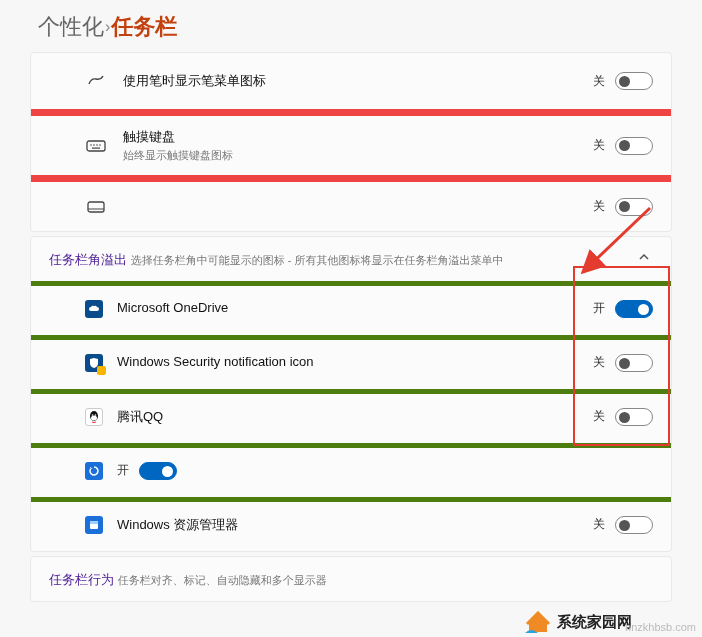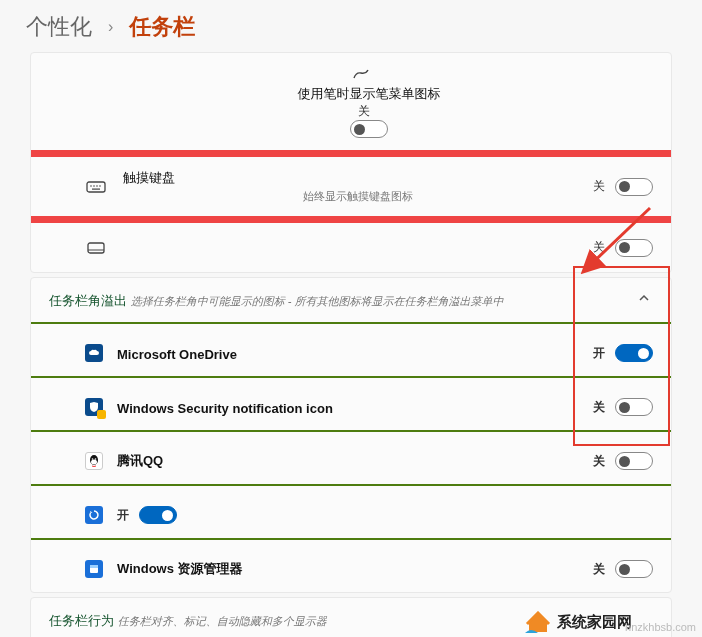--- a/index.html
+++ b/index.html
@@ -7,56 +7,56 @@
     font-family: "Segoe UI", "Microsoft YaHei", sans-serif;
     background: #f7f7f7;
     width: 702px;
     height: 637px;
     overflow: hidden;
     position: relative;
     font-size: 13px;
     color: #1a1a1a;
   }
   .breadcrumb {
-    padding: 12px 26px 10px;
+    padding: 12px 38px 10px;
     font-size: 22px;
     display: flex;
     align-items: center;
-    gap: 16px;
+    gap: 1px;
   }
   .breadcrumb .parent { color: #666; font-weight: 400; }
   .breadcrumb .sep { color: #888; font-size: 16px; }
   .breadcrumb .current { font-weight: 700; color: #c2410c; }
 
   .panel {
     background: #fbfbfb;
     border: 1px solid #e8e8e8;
     border-radius: 4px;
     margin: 4px 30px;
   }
   .row {
     display: flex;
     align-items: center;
     padding: 12px 18px;
     border-top: 7px solid #ef4444;
     min-height: 56px;
   }
-  .row:first-child { border-top: none; flex-direction: column; }
+  .row:first-child { border-top: none; }
   .row .icon-slot {
     width: 22px;
     height: 20px;
     margin-right: 16px;
     display: flex;
     align-items: center;
     justify-content: center;
     color: #444;
   }
   .row .texts { flex: 1; display: flex; flex-direction: column; }
   .row .title { font-size: 13px; color: #111; }
-  .row .subtitle { font-size: 11px; color: #777; margin-top: 2px; text-align: center; }
+  .row .subtitle { font-size: 11px; color: #777; margin-top: 2px; }
   .state-label { font-size: 12px; color: #333; margin-right: 10px; }
 
   .toggle {
     width: 38px; height: 18px; border-radius: 10px;
     position: relative; cursor: pointer;
   }
   .toggle.off { background: #fff; border: 1px solid #888; }
   .toggle.off::after {
     content: ""; position: absolute; left: 3px; top: 2.5px;
     width: 11px; height: 11px; border-radius: 50%; background: #555;
@@ -66,31 +66,30 @@
     content: ""; position: absolute; right: 3px; top: 2.5px;
     width: 11px; height: 11px; border-radius: 50%; background: #fff;
   }
 
   .section-header {
     padding: 14px 18px 12px;
     display: flex;
     align-items: flex-start;
   }
   .section-header .texts { flex: 1; }
-  .section-header .title { font-size: 13px; color: #14532d; }
-  .section-header .subtitle { font-size: 11px; color: #777; margin-top: 3px; font-style: italic; }
+  .section-header .title { font-size: 13px; color: #4c1d95; }
+  .section-header .subtitle { font-size: 11px; color: #777; margin-top: 3px; }
   .chevron { width: 18px; color: #555; cursor: pointer; display:flex; align-items:center; justify-content:center; }
 
   .subrow {
     display: flex;
-    align-items: flex-end;
+    align-items: flex-start;
     padding: 14px 18px 14px 54px;
-    border-top: 2px solid #4d7c0f;
+    border-top: 5px solid #4d7c0f;
     min-height: 54px;
-    font-weight: bold;
   }
   .subrow .app-icon {
     width: 18px; height: 18px; margin-right: 14px;
     border-radius: 3px; display:flex; align-items:center; justify-content:center;
     font-size: 11px; color:#fff;
   }
   .subrow .label { flex: 1; font-size: 13px; color: #111; }
 
   .ic-onedrive { background: #0a4b8c; }
   .ic-security { background: #0a4b8c; position:relative; }

